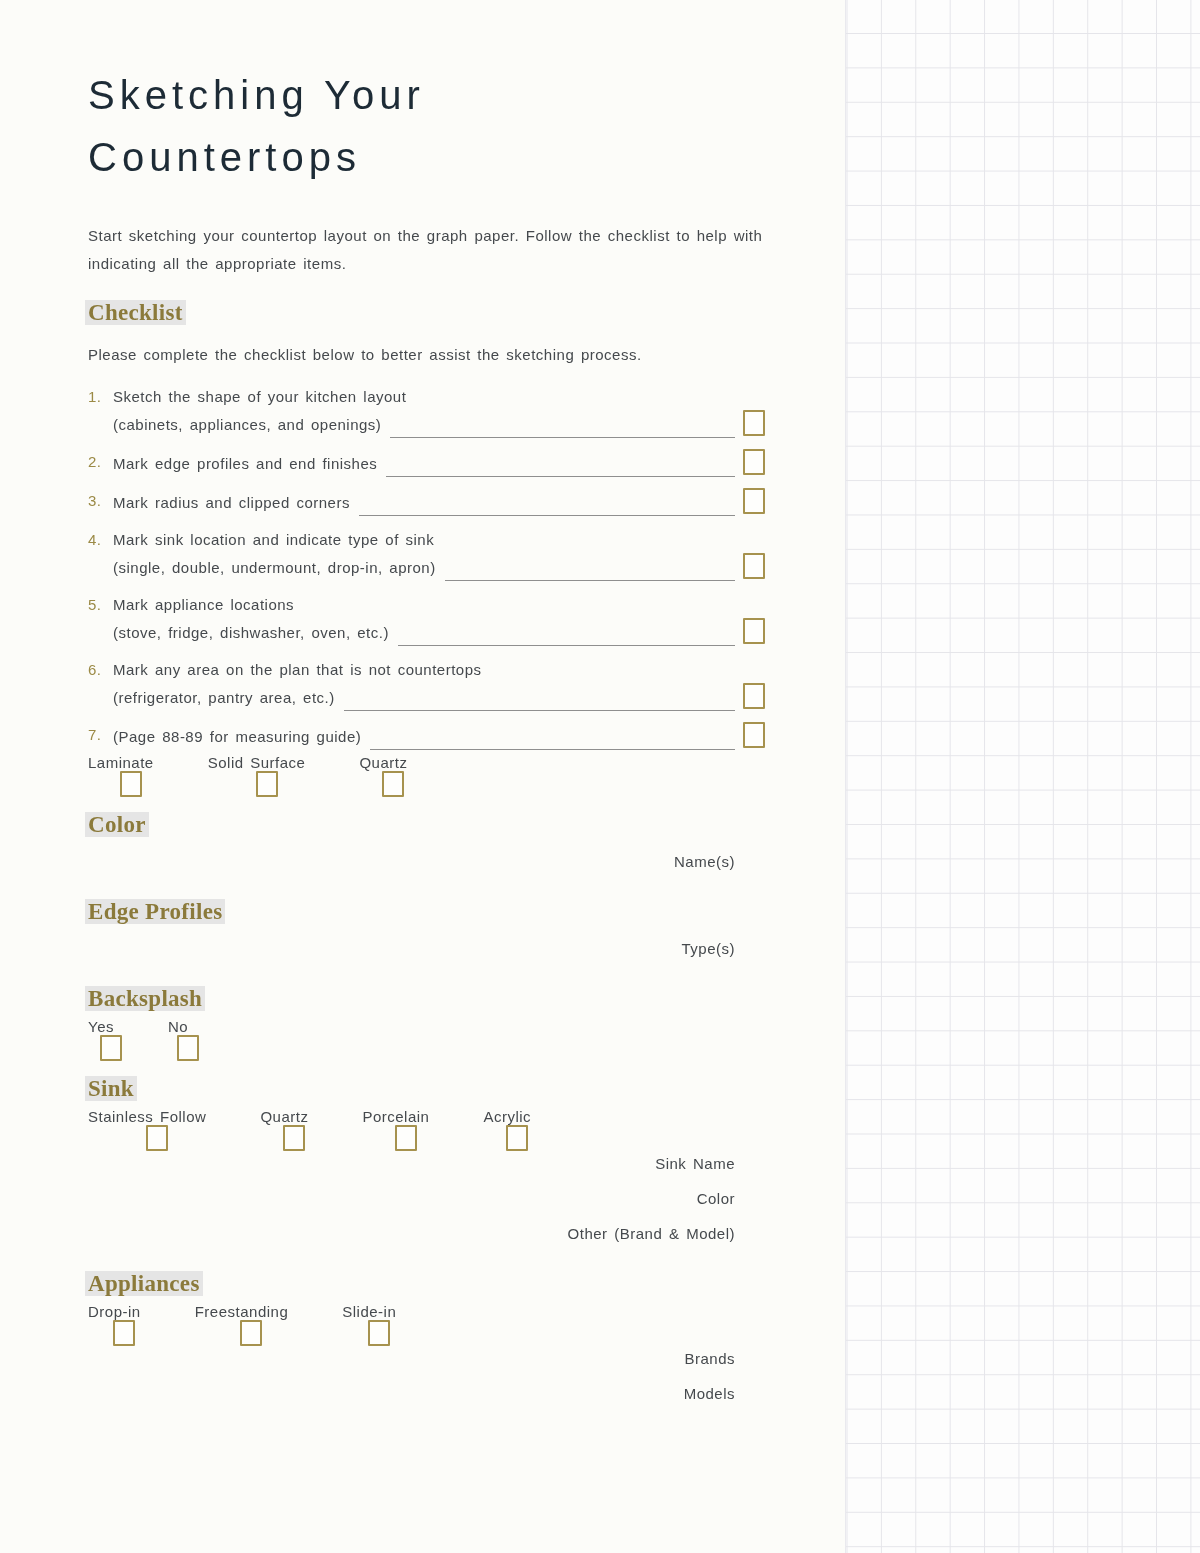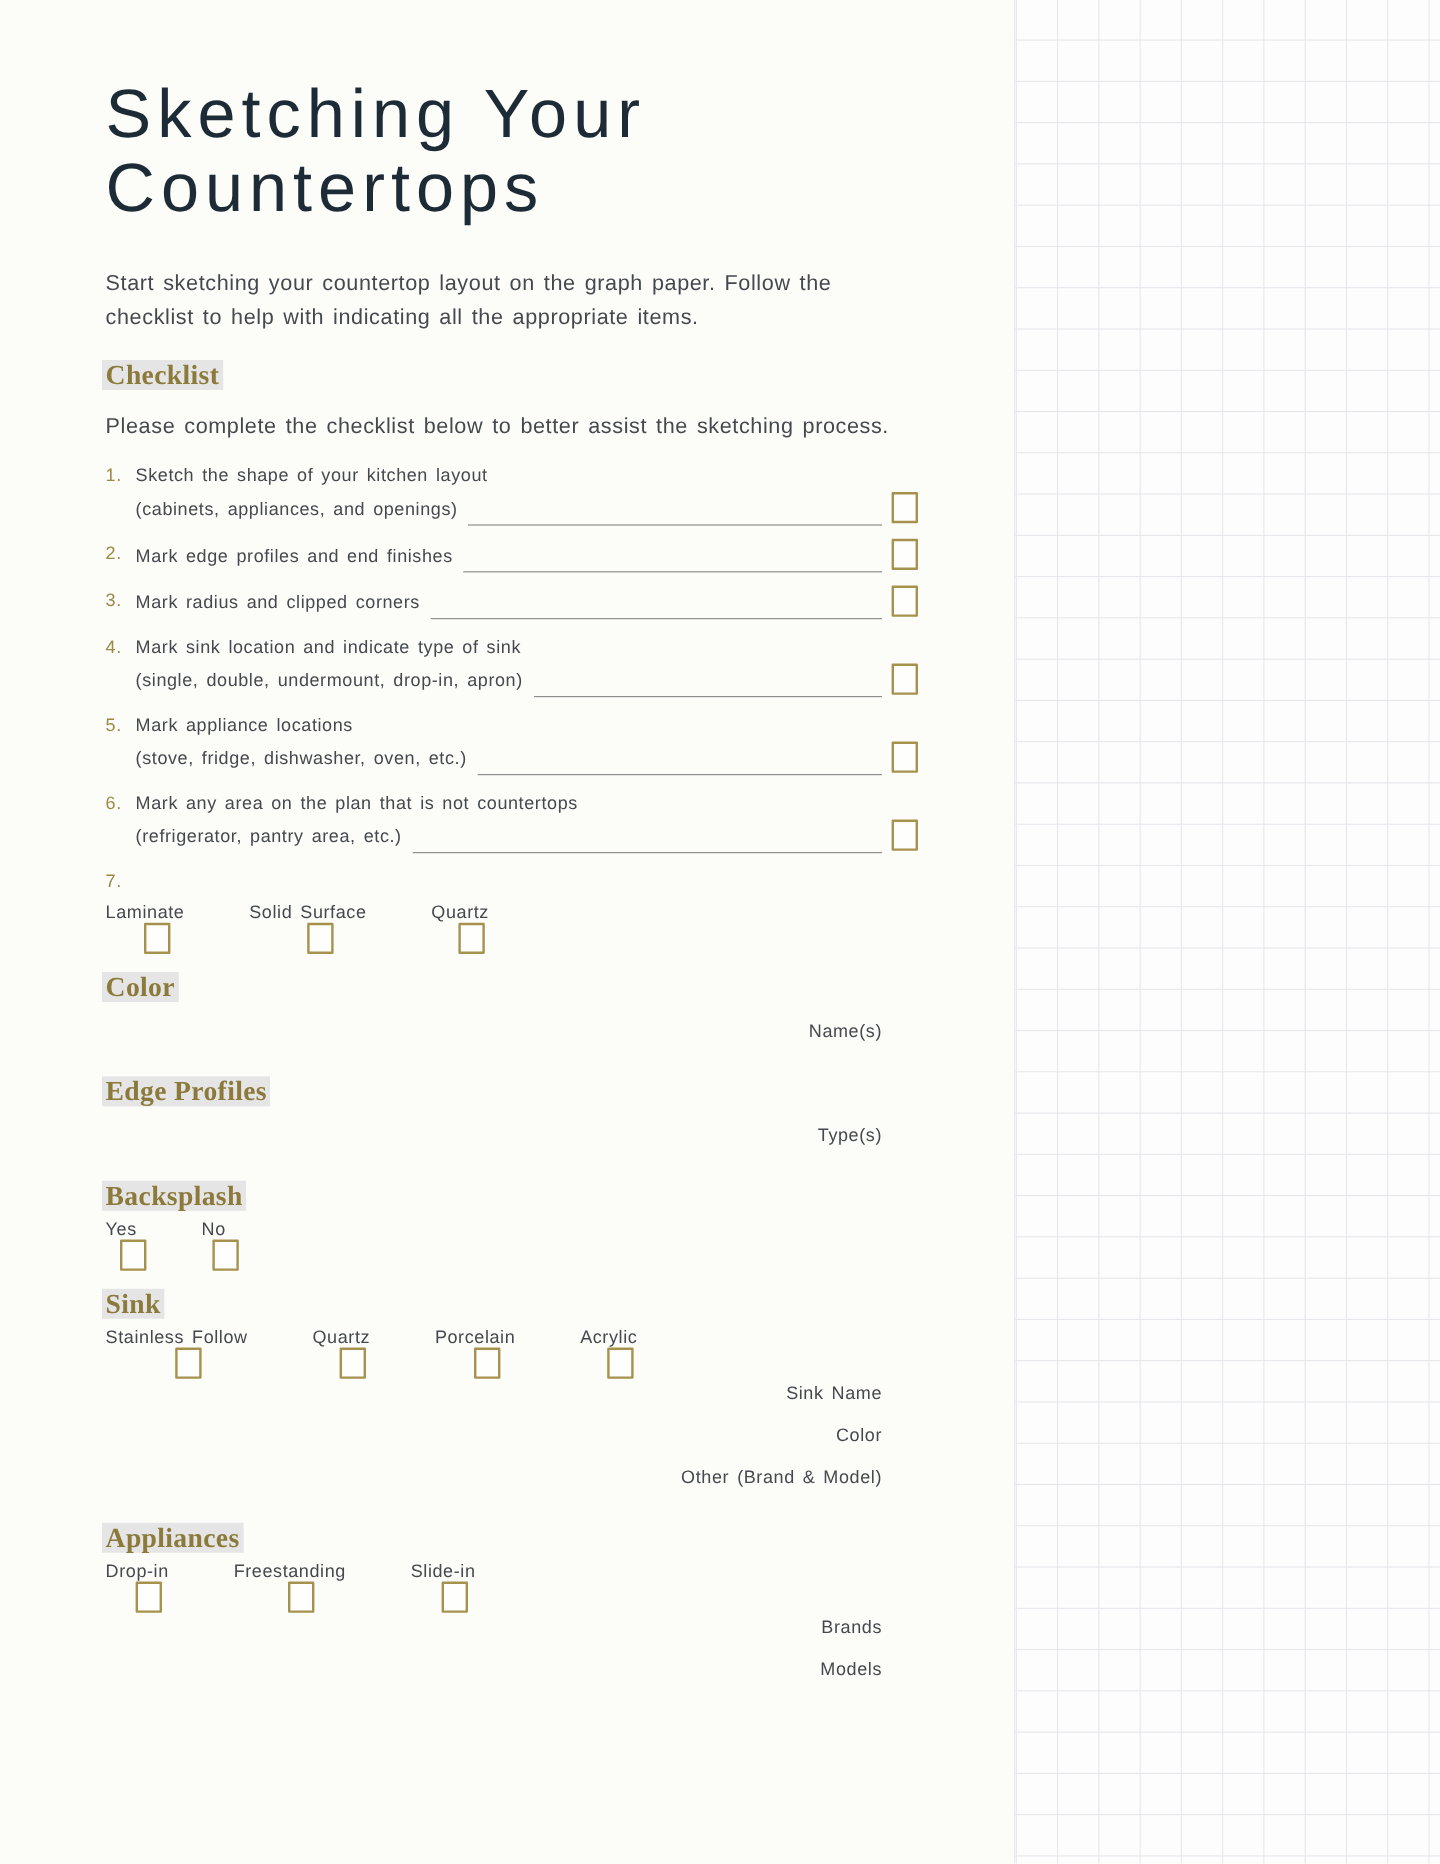--- a/index.html
+++ b/index.html
@@ -29,30 +29,30 @@
 
   
   .content {
     position: absolute;
     left: 88px; top: 0;
     width: 677px;
   }
 
   .title {
     margin: 64px 0 0 0;
-    font-size: 57px;
+    font-size: 40px;
     font-weight: 400;
     letter-spacing: 5px;
     line-height: 62px;
     color: #1d2b36;
   }
   .title .tline { display: block; }
 
   .body-text {
-    font-size: 18px;
+    font-size: 15px;
     letter-spacing: 0.5px;
     word-spacing: 2px;
     line-height: 28px;
     color: #45494d;
   }
   .intro { margin: 34px 0 0 0; }
 
   h2.section {
     margin: 20px 0 0 0;
     font-family: "Liberation Serif", serif;
@@ -193,20 +193,25 @@
         <span class="txt">(refrigerator, pantry area, etc.)</span>
         <span class="fill"></span>
         <span class="box"></span>
       </div>
     </div>
   </div>
 
   <div class="check-item">
     <span class="num">7.</span>
     <div class="item-body">
+      <div class="line-row">
+        <span class="txt">(Page 88-89 for measuring guide)</span>
+        <span class="fill"></span>
+        <span class="box"></span>
+      </div>
     </div>
   </div>
 
   <div class="opt-row">
     <div class="opt">
       <span class="opt-label">Laminate</span>
       <span class="box"></span>
     </div>
     <div class="opt">
       <span class="opt-label">Solid Surface</span>

